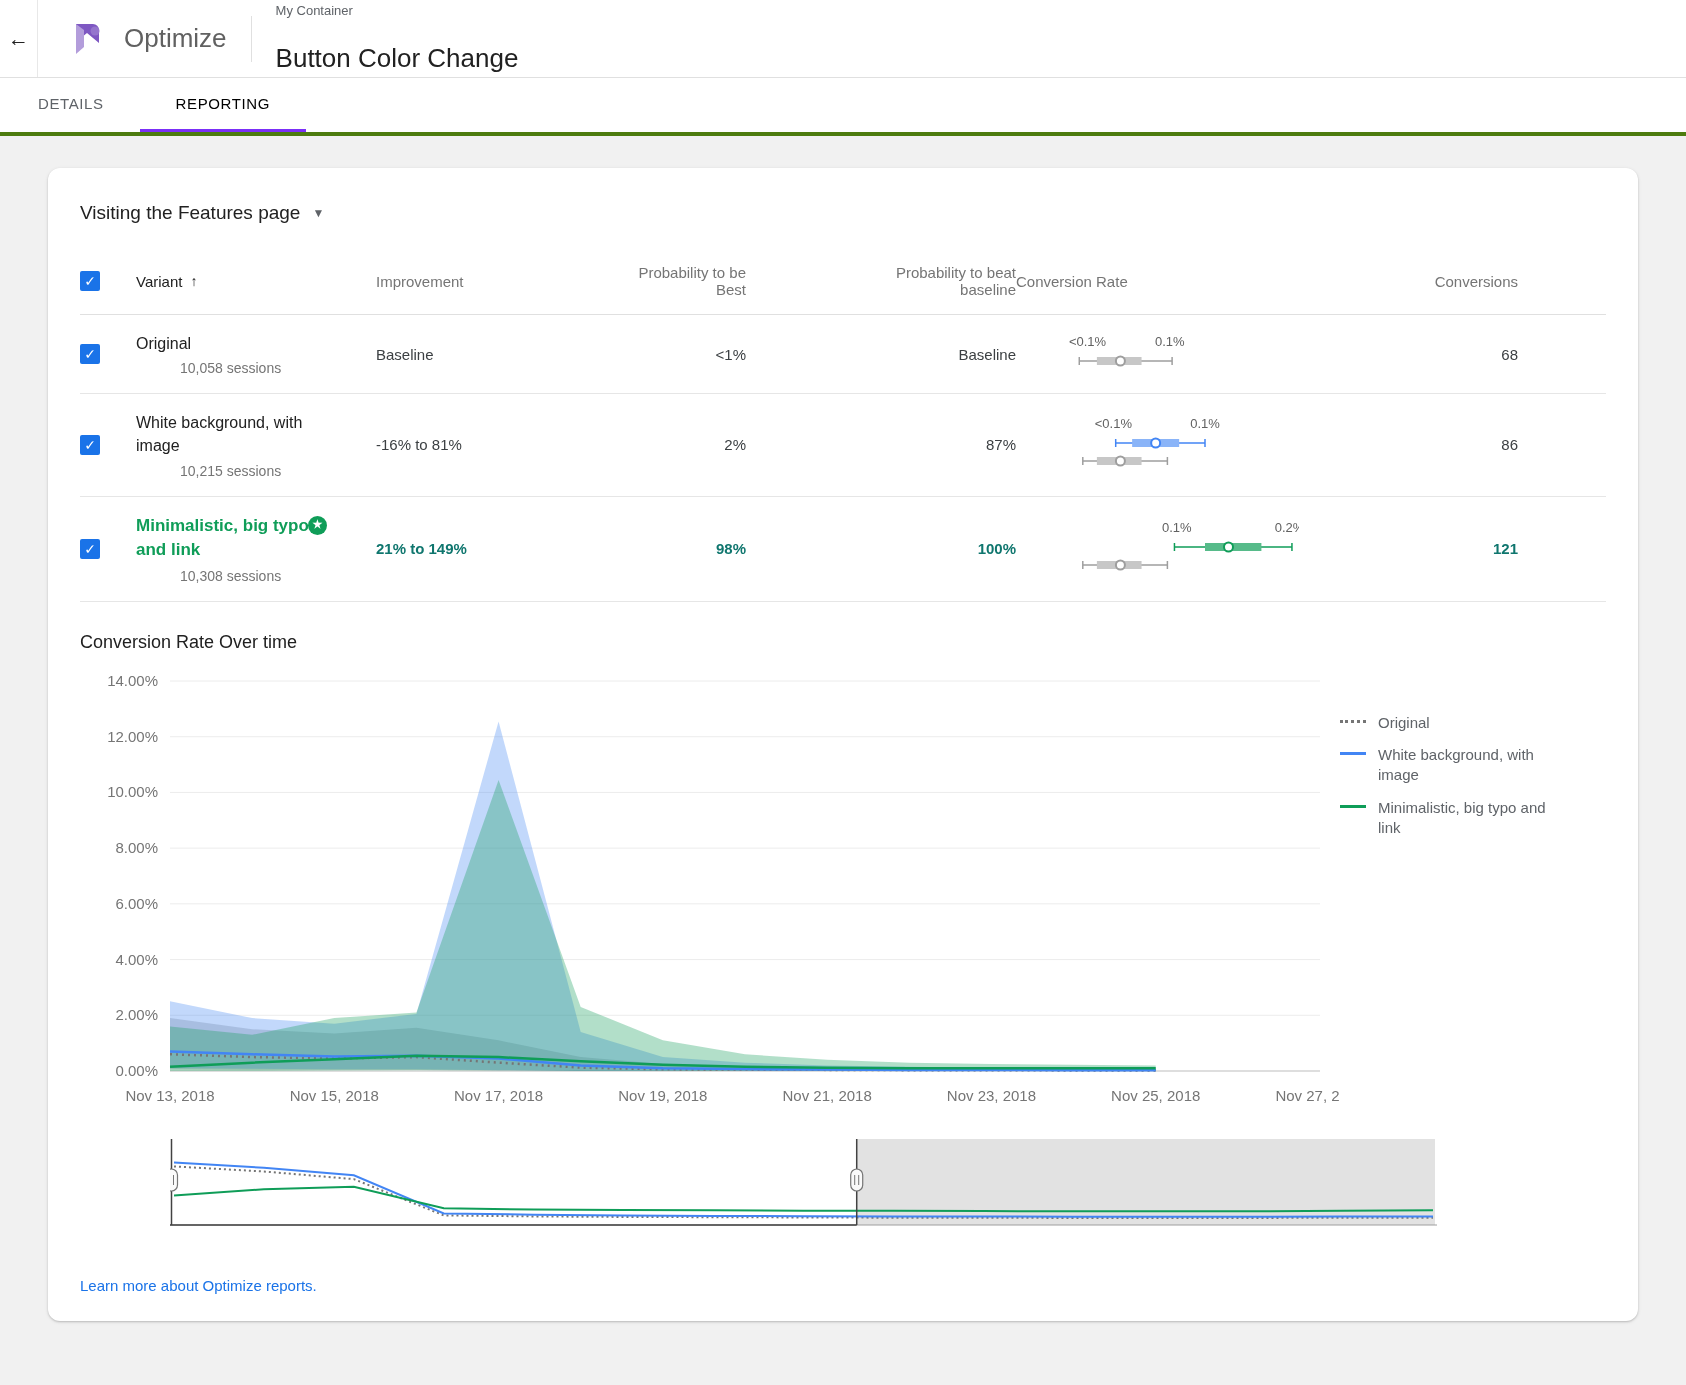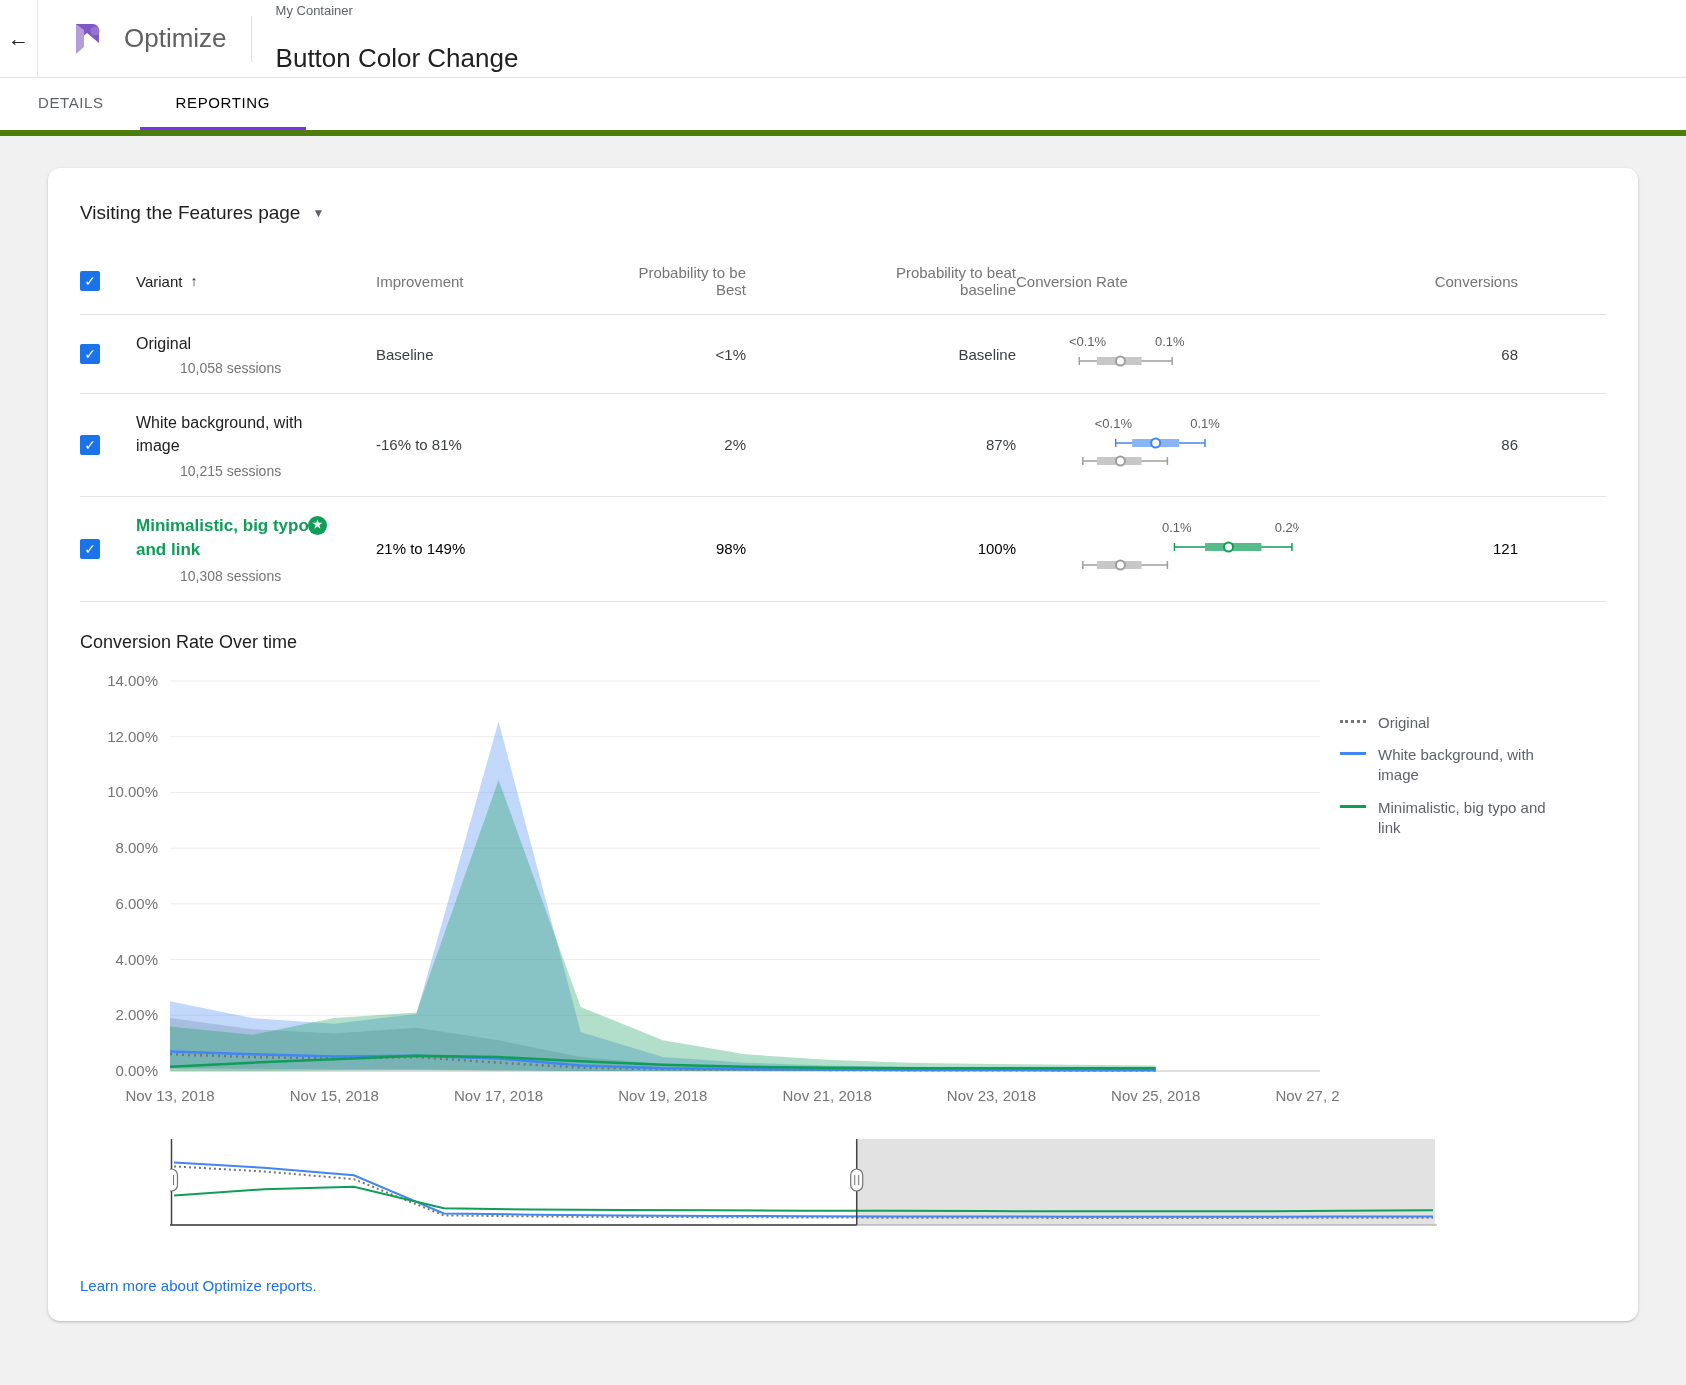--- a/index.html
+++ b/index.html
@@ -21,21 +21,21 @@
   }
   .logo-area { display: flex; align-items: center; padding-left: 30px; }
   .logo-svg { width: 40px; height: 40px; }
   .app-name { font-size: 26px; color: #616161; margin-left: 16px; font-weight: 400; }
   .vdivider { width: 1px; height: 46px; background: #e0e0e0; margin: 0 24px; }
   .title-block { display: flex; flex-direction: column; justify-content: center; gap: 16px; }
   .container-label { font-size: 13px; color: #5f6368; margin-bottom: 3px; }
   .experiment-title { font-size: 26px; color: #212121; font-weight: 400; margin-top: 6px; }
   
   .tabbar {
-    height: 58px; background: #fff; border-bottom: 6px solid #4d7c0f;
+    height: 58px; background: #fff; border-bottom: 4px solid #4d7c0f;
     display: flex; align-items: stretch; padding-left: 2px;
   }
   .tab {
     display: flex; align-items: center; padding: 0 36px;
     font-size: 15px; font-weight: 500; letter-spacing: 0.6px;
     color: #5f6368; cursor: pointer; border-bottom: 3px solid transparent;
   }
   .tab.active { color: #000000; border-bottom-color: #7b2ff7; }
   
   .card {
@@ -71,21 +71,21 @@
   .star-badge {
     position: absolute; left: 172px; top: 2px;
     width: 19px; height: 19px; border-radius: 50%;
     background: #0f9d58; color: #fff; font-size: 11px;
     display: flex; align-items: center; justify-content: center;
   }
   .cell-imp, .cell-pbest, .cell-pbeat, .cell-conv { font-size: 15px; color: #3c4043; }
   .cell-pbest, .cell-pbeat { text-align: right; }
   .cell-conv { text-align: right; padding-right: 88px; }
   .cell-cr { display: flex; justify-content: center; }
-  .green-val { color: #000000; font-weight: 400; }
+  .green-val { color: #0f766e; font-weight: 700; }
   
   .section-title { font-size: 18px; color: #212121; margin: 30px 0 18px; font-weight: 400; }
   .chart-flex { display: flex; align-items: flex-start; }
   .legend { min-width: 240px; padding-top: 42px; }
   .legend-item { display: flex; align-items: flex-start; gap: 12px; margin-bottom: 12px; font-size: 15px; color: #5f6368; line-height: 1.35; }
   .legend-item .swatch { width: 26px; border-top: 3px solid #000; margin-top: 7px; flex: none; }
   .legend-item .swatch.dotted { border-top-style: dotted; }
   .legend-item span:last-child { max-width: 180px; }
   
   .brush-wrap { margin: 18px 0 0 90px; width: 1267px; }

